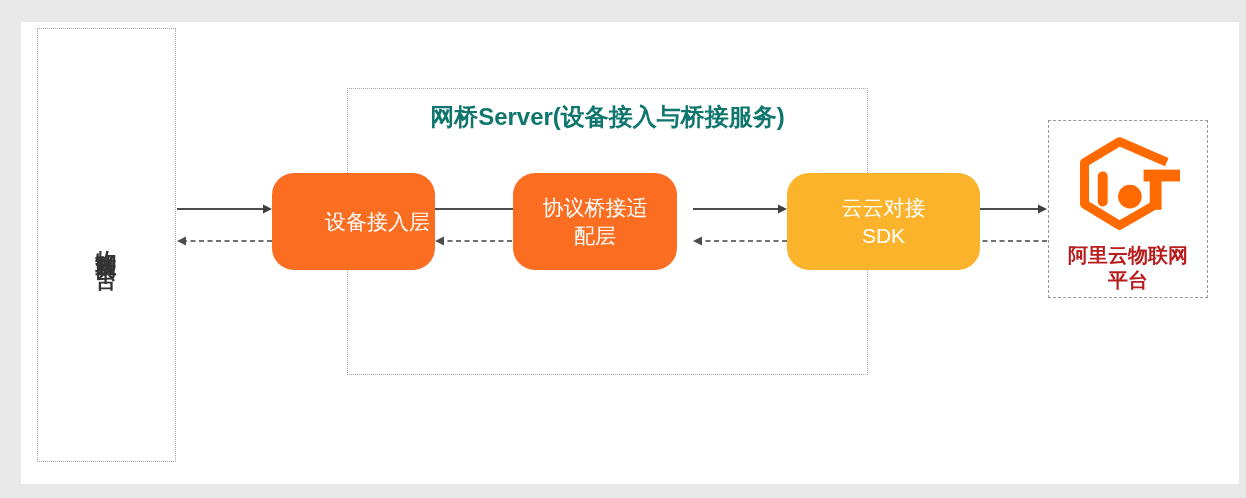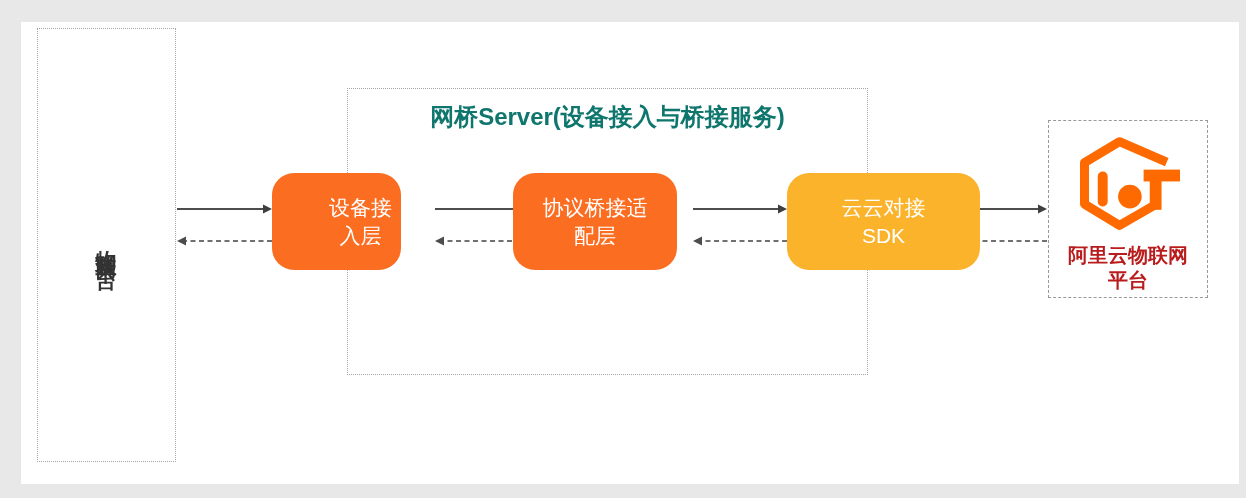--- a/index.html
+++ b/index.html
@@ -61,21 +61,21 @@
     border-radius: 22px;
     display: flex; flex-direction: column;
     align-items: center; justify-content: center;
     color: #FFFFFF; font-size: 21px; font-weight: 500;
     line-height: 28px; text-align: center;
     z-index: 3;
   }
   .cbox span { display: block; }
   .box-orange { background: #FB6D21; }
   .box-yellow { background: #FBB32B; }
-  .box1 { left: 251px; width: 129px; padding-left: 48px; }
+  .box1 { left: 251px; width: 163px; padding-left: 48px; }
   .box2 { left: 492px; width: 164px; }
   .box3 { left: 766px; width: 193px; }
   
   .arrows {
     position: absolute; left: 0; top: 0;
     width: 1218px; height: 462px;
     z-index: 2; pointer-events: none;
   }
   .arrows .solid { stroke: #4D4D4D; stroke-width: 1.8; }
   .arrows .dash  { stroke: #707070; stroke-width: 1.8; stroke-dasharray: 5 3.5; }

